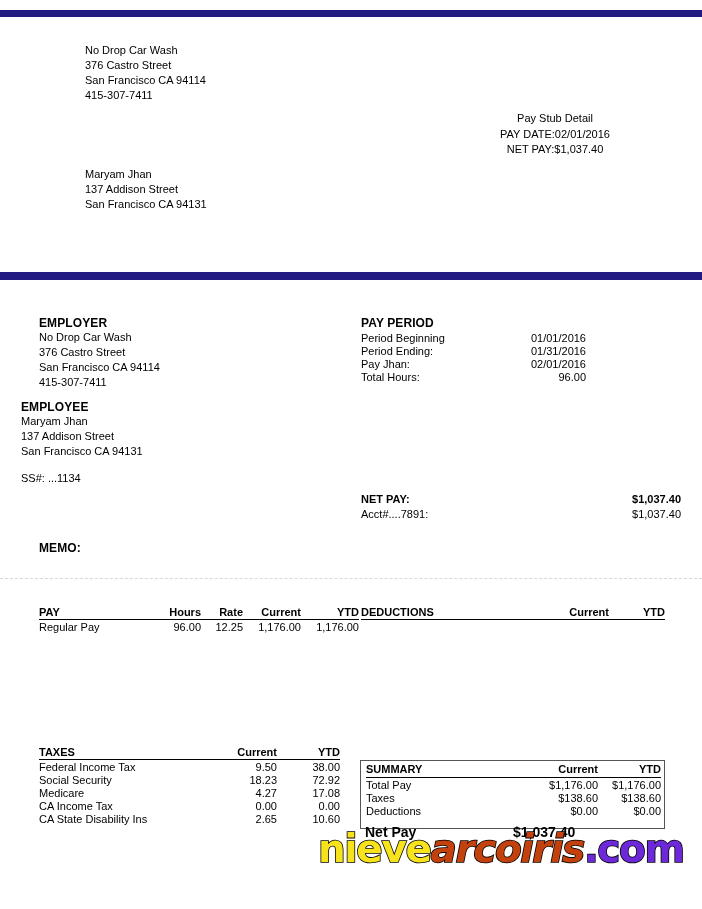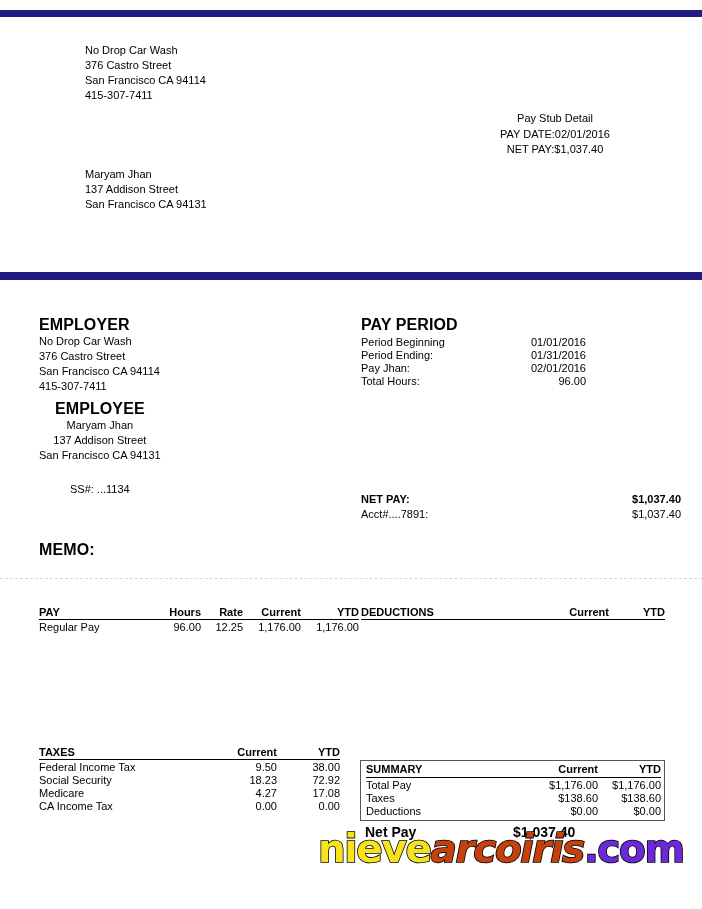--- a/index.html
+++ b/index.html
@@ -60,21 +60,21 @@
     top: 111px;
     left: 420px;
     width: 270px;
     text-align: center;
     font-size: 11px;
     line-height: 15.5px;
   }
 
   
   .sect-head {
-    font-size: 16px;
+    font-size: 12px;
     font-weight: bold;
     letter-spacing: .1px;
     white-space: nowrap;
   }
 
   
   .pp-row {
     position: relative;
     height: 13px;
     font-size: 11px;
@@ -114,21 +114,21 @@
   .ta-r { text-align: right; }
 
   
   .summary-box {
     position: absolute;
     left: 360px;
     top: 760px;
     width: 305px;
     border: 1.3px solid #555;
     box-sizing: border-box;
-    padding: 2px 5px 3px 5px;
+    padding: 2px 5px 11px 5px;
     background: #fff;
   }
   .summary-box table {
     border-collapse: collapse;
     width: 100%;
     font-size: 11px;
     table-layout: fixed;
   }
   .summary-box th {
     font-weight: bold;
@@ -199,26 +199,26 @@
   <div class="navy-bar second" style="background: rgb(35, 26, 130);"></div>
 
   <div class="abs" style="left:39px; top:316px;">
     <div class="sect-head">EMPLOYER</div>
     <div class="txt">No Drop Car Wash</div>
     <div class="txt">376 Castro Street</div>
     <div class="txt">San Francisco CA 94114</div>
     <div class="txt">415-307-7411</div>
   </div>
 
-  <div class="abs" style="left:39px; top:400px;text-align:center;">
+  <div class="abs" style="left:21px; top:400px;">
     <div class="sect-head">EMPLOYEE</div>
     <div class="txt">Maryam Jhan</div>
     <div class="txt">137 Addison Street</div>
     <div class="txt">San Francisco CA 94131</div>
-    <div class="txt" style="margin-top:19px;">SS#: ...1134</div>
+    <div class="txt" style="margin-top:12px;">SS#: ...1134</div>
   </div>
 
   <div class="abs" style="left:361px; top:316px; width:225px;">
     <div class="sect-head" style="margin-bottom:2px;">PAY PERIOD</div>
 
     <div class="pp-row">
       <span class="pp-label">Period Beginning</span>
       <span class="pp-val">01/01/2016</span>
     </div>
     <div class="pp-row">
@@ -326,20 +326,25 @@
         <tr>
           <td class="ta-l">Medicare</td>
           <td class="ta-r">4.27</td>
           <td class="ta-r">17.08</td>
         </tr>
         <tr>
           <td class="ta-l">CA Income Tax</td>
           <td class="ta-r">0.00</td>
           <td class="ta-r">0.00</td>
         </tr>
+        <tr>
+          <td class="ta-l">CA State Disability Ins</td>
+          <td class="ta-r">2.65</td>
+          <td class="ta-r">10.60</td>
+        </tr>
       </tbody>
     </table>
   </div>
 
   <div class="summary-box">
     <table>
       <colgroup>
         <col style="width:150px;">
           <col style="width:82px;">
           <col style="width:63px;">

